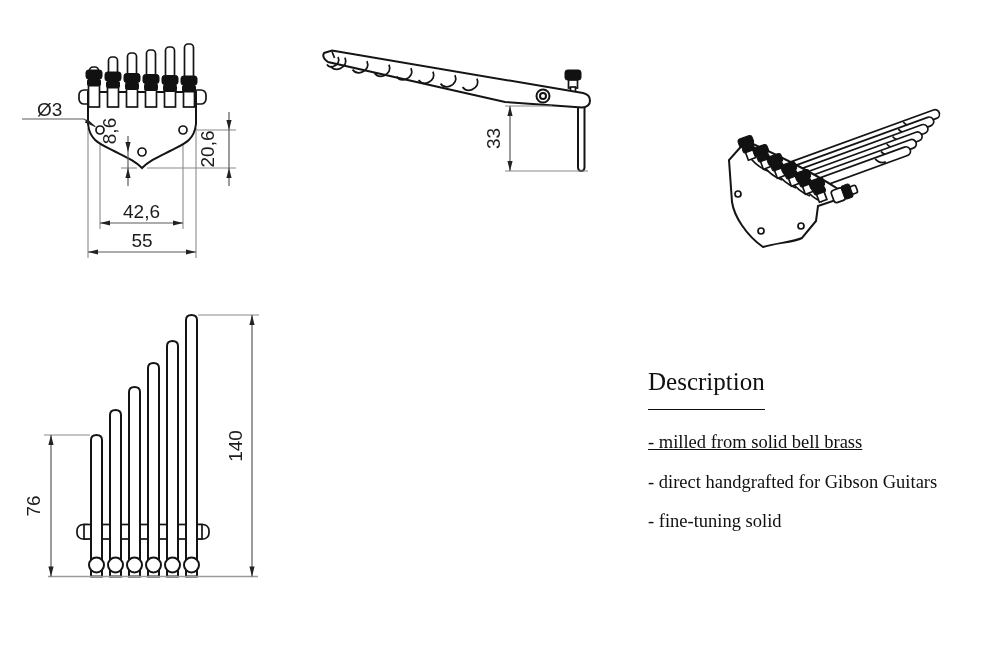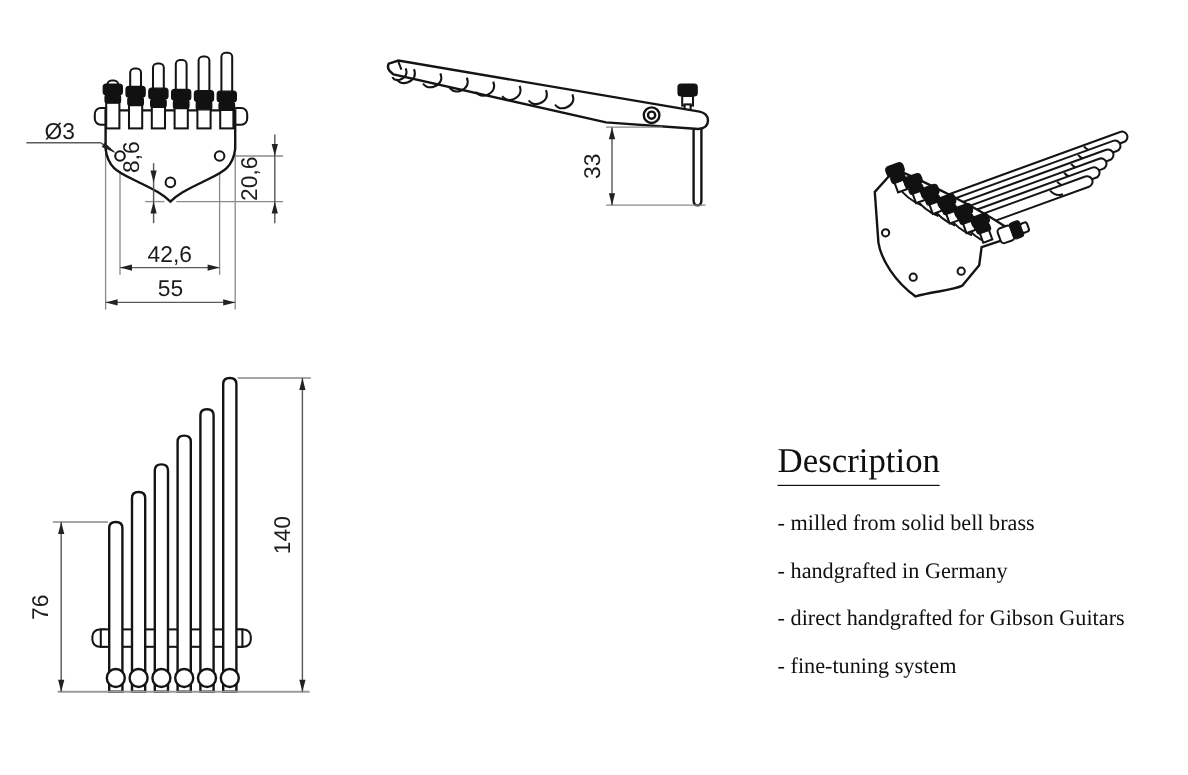--- a/index.html
+++ b/index.html
@@ -10,24 +10,24 @@
   .outline{fill:#ffffff;stroke:#141414;stroke-width:2;}
   .thin{fill:#ffffff;stroke:#141414;stroke-width:1.7;}
   .blackpart{fill:#111111;stroke:#111111;stroke-width:1;}
   .dimline{stroke:#5a5a5a;stroke-width:1.2;fill:none;}
   .extline{stroke:#8a8a8a;stroke-width:1.1;fill:none;}
   .arrow{fill:#222222;stroke:none;}
   .hookline{fill:none;stroke:#141414;stroke-width:1.7;}
   .ground{stroke:#9a9a9a;stroke-width:1.6;}
   #description{position:absolute;left:648px;top:368px;width:335px;color:#101010;
        font-family:"Liberation Serif",serif;}
-  #description .title{font-size:29px;display:inline-block;border-bottom:1.6px solid #101010;
-       padding-bottom:3px;margin:0;font-weight:normal;}
+  #description .title{font-size:25px;display:inline-block;border-bottom:1.6px solid #101010;
+       padding-bottom:13px;margin:0;font-weight:normal;}
   #description .item{font-size:18.5px;line-height:19px;margin-top:20.5px;white-space:nowrap;}
-  #description .item:first-of-type{margin-top:23px;}
+  #description .item:first-of-type{margin-top:23px;text-decoration:underline;}
 </style>
 </head>
 <body>
 
 <svg class="view" style="left:15px;top:35px" width="260" height="235" viewBox="15 35 260 235">
 
   <g>
     <line class="extline" x1="100" y1="136" x2="100" y2="229"></line>
     <line class="extline" x1="183" y1="136" x2="183" y2="229"></line>
     <line class="extline" x1="88" y1="128" x2="88" y2="258"></line>
@@ -274,16 +274,15 @@
     <line class="dimline" x1="252" y1="315" x2="252" y2="576.5"></line>
     <polygon class="arrow" points="252,315 249.4,325 254.6,325"></polygon>
     <polygon class="arrow" points="252,576.5 249.4,566.5 254.6,566.5"></polygon>
     <text class="dim" transform="translate(241.5,446) rotate(-90)" text-anchor="middle">140</text>
   </g>
 </svg>
 
 <div id="description">
   <h2 class="title">Description</h2>
   <div class="item">- milled from solid bell brass</div>
-  <div class="item">- handgrafted in Germany</div>
   <div class="item">- direct handgrafted for Gibson Guitars</div>
-  <div class="item">- fine-tuning system</div>
+  <div class="item">- fine-tuning solid</div>
 </div>
 
 </body></html>

